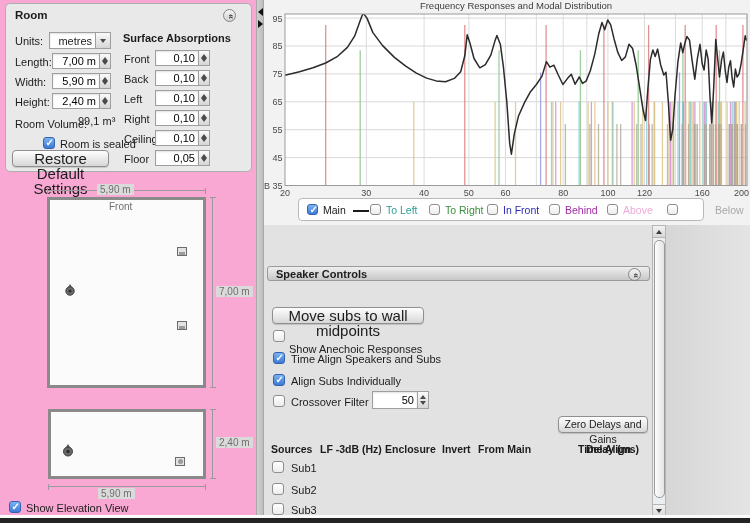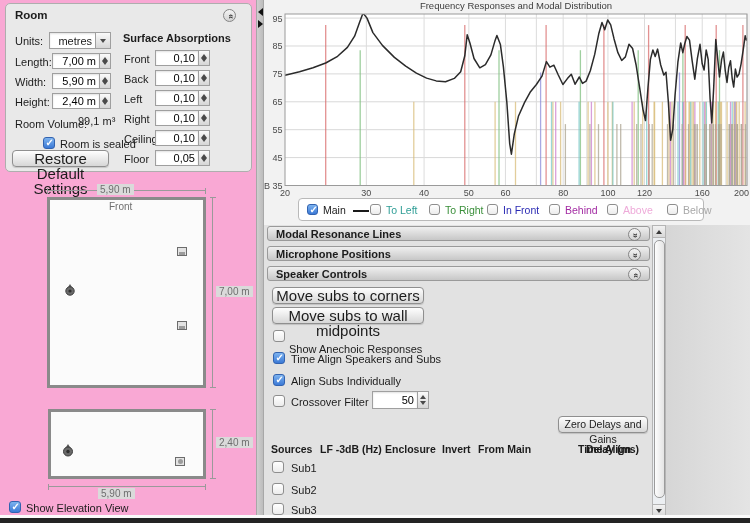--- a/index.html
+++ b/index.html
@@ -407,47 +407,34 @@
       <div class="leg-item" style="left:250px;">
         <span class="cb"></span>
           <span class="leg-label" style="color: rgb(163, 43, 163);">Behind</span>
       </div>
       <div class="leg-item" style="left:308px;">
         <span class="cb"></span>
           <span class="leg-label" style="color: rgb(238, 170, 217);">Above</span>
       </div>
       <div class="leg-item" style="left:368px;">
         <span class="cb"></span>
-          <span class="leg-label" style="color: rgb(168, 168, 168);">Below</span>
+          <span class="leg-label" style="color: rgb(168, 168, 168); margin-left: 32px;">Below</span>
       </div>
     </div>
   </div>
 
   <div id="controls-region">
 
-    <div class="hdrbar" style="top:1px;">
-      <span class="t">Modal Resonance Lines</span>
-      <span class="roundbtn down">
-          <span>«</span>
-        </span>
-    </div>
-    <div class="hdrbar" style="top:21px;">
-      <span class="t">Microphone Positions</span>
-      <span class="roundbtn down">
-          <span>«</span>
-        </span>
-    </div>
     <div class="hdrbar" style="top:41px;">
       <span class="t">Speaker Controls</span>
       <span class="roundbtn up">
           <span>«</span>
         </span>
     </div>
 
-    <div class="btn" style="left:8px; top:62px; width:152px; height:17px;">Move subs to corners</div>
     <div class="btn" style="left:8px; top:82px; width:152px; height:17px;">Move subs to wall midpoints</div>
 
     <span class="cb" style="left:9px; top:105px;"></span>
     <div class="lbl" style="left:25px; top:106px;margin-top:12px;">Show Anechoic Responses</div>
 
     <span class="cb on" style="left:9px; top:127px;"></span>
     <div class="lbl" style="left:27px; top:128px;">Time Align Speakers and Subs</div>
 
     <span class="cb on" style="left:9px; top:149px;"></span>
     <div class="lbl" style="left:27px; top:150px;">Align Subs Individually</div>

